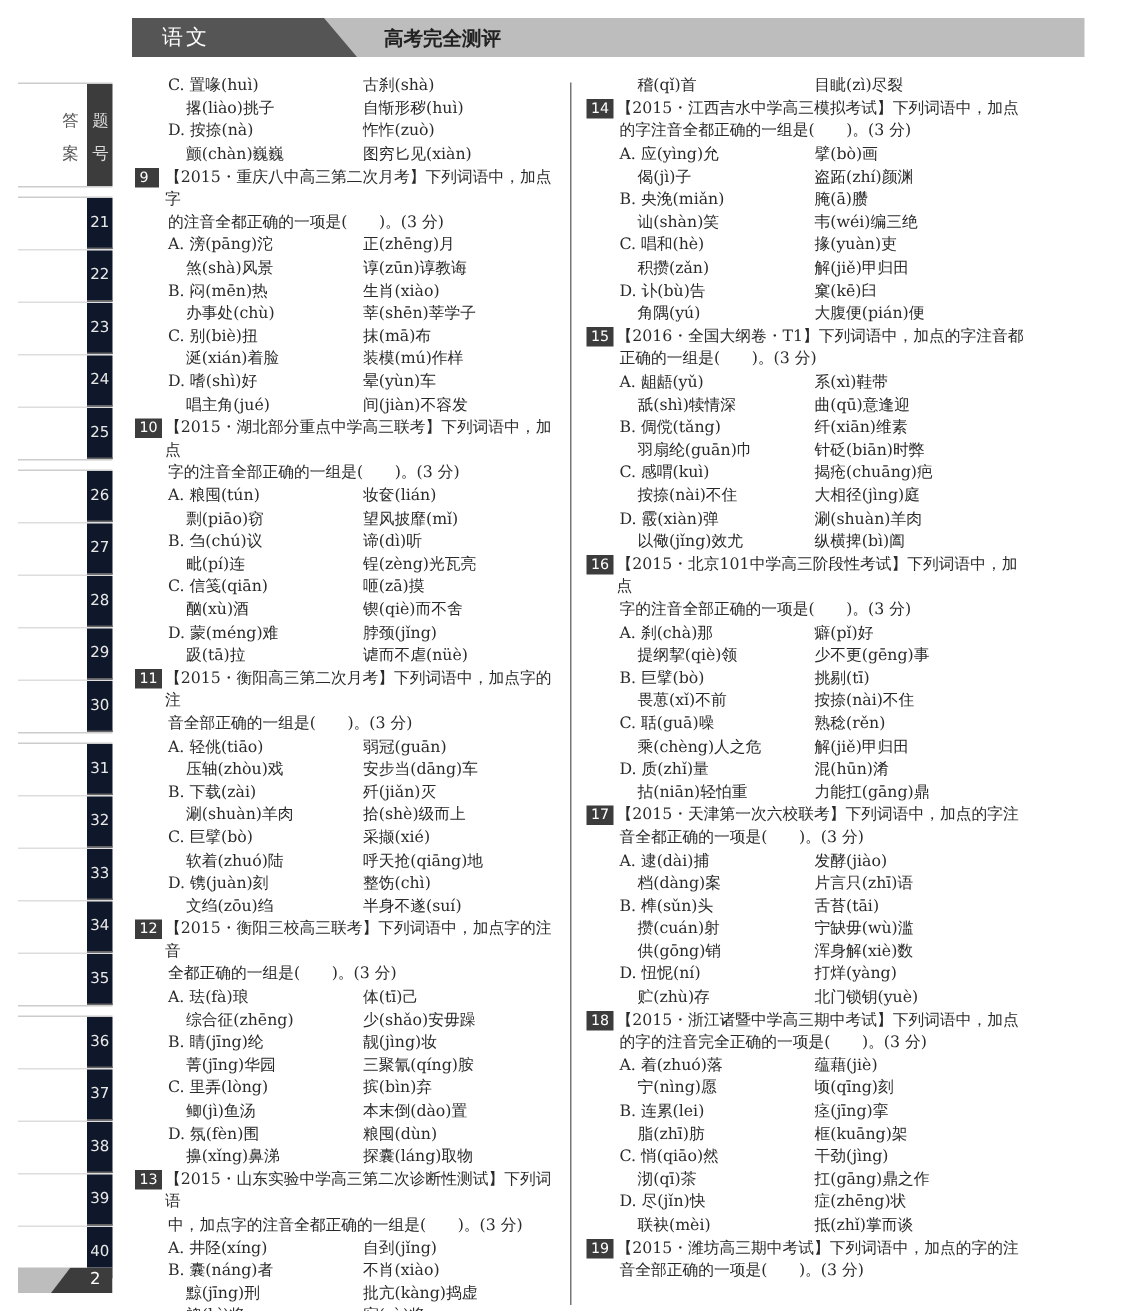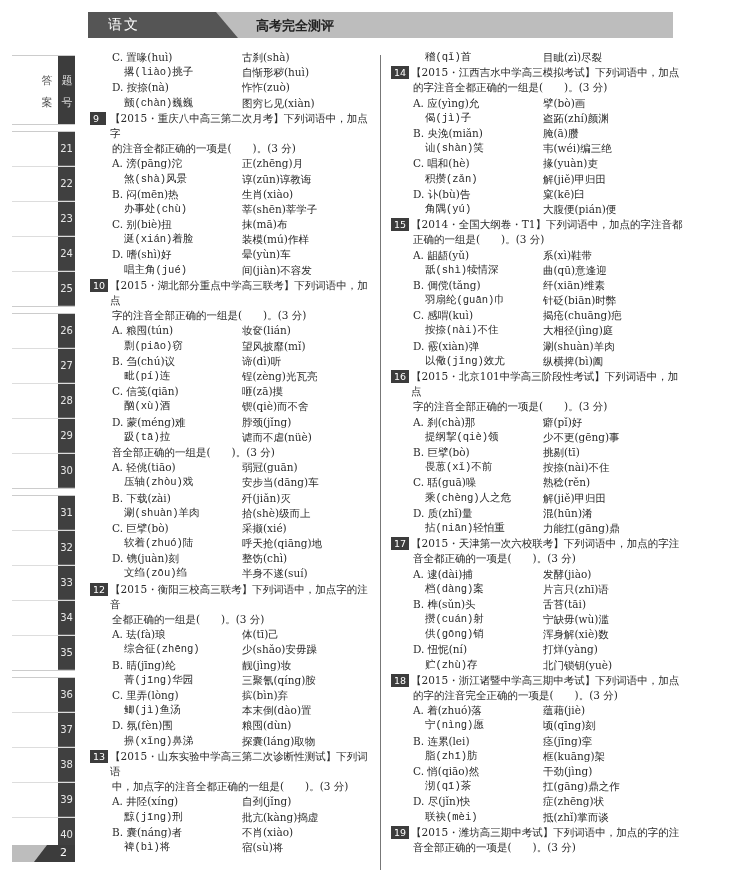--- a/index.html
+++ b/index.html
@@ -1,56 +1,56 @@
 <!DOCTYPE html>
 <html><head>
 <meta charset="utf-8">
 <style>
   html, body { margin:0; padding:0; background:#ffffff; }
   body { width:750px; height:874px; position:relative; overflow:hidden;
          font-family:"DejaVu Serif","Liberation Serif",serif; color:#2a2a2a; }
-  .header { position:absolute; left:88px; top:12px; width:585px; height:26px; background:#bdbdbd; }
+  .header { position:absolute; left:88px; top:12px; width:635px; height:26px; background:#bdbdbd; }
   .header .tab { position:absolute; left:0; top:0; height:26px; width:150px; background:#555;
       clip-path:polygon(0 0, 128px 0, 150px 26px, 0 26px); }
   .header .subject { position:absolute; left:20px; top:4px; color:#fff; font-size:14px;
       font-family:"DejaVu Sans",sans-serif; letter-spacing:2px; }
   .header .title { position:absolute; left:168px; top:5px; color:#222; font-size:13px; font-weight:bold;
       font-family:"DejaVu Sans",sans-serif; }
 
   .sidebar { position:absolute; left:12px; top:55px; width:63px; }
   .sb-head { position:relative; height:68px; border-top:1px solid #ccc; border-bottom:1px solid #ccc; }
   .sb-head .dark { position:absolute; right:0; top:0; width:17px; height:68px; background:#3c3c3c; }
   .sb-head .ans { position:absolute; right:22px; top:14px; font-size:11px; color:#555; line-height:22px;
       font-family:"DejaVu Sans",sans-serif; width:12px; text-align:center; }
   .sb-head .num { position:absolute; right:2px; top:14px; font-size:11px; color:#ddd; line-height:22px;
       font-family:"DejaVu Sans",sans-serif; width:12px; text-align:center; }
   .sb-group { position:relative; margin-top:6px; border-top:1px solid #ccc; border-bottom:1px solid #ccc; }
   .sb-row { position:relative; height:34px; border-bottom:1px solid #ddd; }
   .sb-row:last-child { border-bottom:none; }
-  .sb-row .cell { position:absolute; right:0; top:0; width:17px; height:100%; background:#404040;
+  .sb-row .cell { position:absolute; right:0; top:0; width:17px; height:100%; background:#0f172a;
       color:#e8e8e8; font-size:10px; font-family:"DejaVu Sans",sans-serif; display:flex;
       align-items:center; justify-content:center; border-bottom:1px solid #666; box-sizing:border-box; }
   .pagenum { position:absolute; left:12px; top:845px; width:63px; height:17px; background:#bdbdbd; }
   .pagenum .dk { position:absolute; left:22px; top:0; width:41px; height:17px; background:#3c3c3c;
       clip-path:polygon(13px 0,41px 0,41px 17px,0 17px); }
   .pagenum .n { position:absolute; right:8px; top:1px; color:#fff; font-size:11px; font-family:"DejaVu Sans",sans-serif; }
 
   .divider { position:absolute; left:380px; top:55px; width:1px; height:815px; background:#777; }
 
   .col { position:absolute; top:50px; font-size:10.5px; line-height:15.2px; }
   .col-left { left:92px; width:285px; }
   .col-right { left:393px; width:290px; }
   .q-head { position:relative; padding-left:18px; margin-top:0; }
   .q-head .badge { position:absolute; left:-2px; top:1px; background:#3c3c3c; color:#fff;
       font-family:"DejaVu Sans",sans-serif; font-size:9.5px; padding:0 3px; line-height:13px; min-width:10px; text-align:left; }
   .q-line { padding-left:20px; }
   .opt-row { display:flex; padding-left:20px; height:15.2px; }
   .opt-row .a { width:130px; white-space:nowrap; }
   .opt-row .b { white-space:nowrap; }
-  .opt-row.sub .a { padding-left:12px; width:118px;font-family:Liberation Mono, monospace; }
+  .opt-row.sub .a { padding-left:12px; width:118px; }
 </style>
 </head>
 <body>
 
 <div class="header">
   <div class="tab"></div>
   <span class="subject">语文</span>
   <span class="title">高考完全测评</span>
 </div>
 
@@ -228,20 +228,21 @@
       <div class="opt-row">
         <span class="a">D. 蒙(méng)难</span>
         <span class="b">脖颈(jǐng)</span>
       </div>
       <div class="opt-row sub">
         <span class="a">趿(tā)拉</span>
         <span class="b">谑而不虐(nüè)</span>
       </div>
     </div>
     <div>
+      <div class="q-head"><span class="badge">11</span><span>【2015・衡阳高三第二次月考】下列词语中，加点字的注</span></div>
       <div class="q-line">音全部正确的一组是(　　)。(3 分)</div>
       <div class="opt-row">
         <span class="a">A. 轻佻(tiāo)</span>
         <span class="b">弱冠(guān)</span>
       </div>
       <div class="opt-row sub">
         <span class="a">压轴(zhòu)戏</span>
         <span class="b">安步当(dāng)车</span>
       </div>
       <div class="opt-row">
@@ -305,27 +306,27 @@
         <span class="b">探囊(láng)取物</span>
       </div>
     </div>
     <div>
       <div class="q-head"><span class="badge">13</span><span>【2015・山东实验中学高三第二次诊断性测试】下列词语</span></div>
       <div class="q-line">中，加点字的注音全都正确的一组是(　　)。(3 分)</div>
       <div class="opt-row">
         <span class="a">A. 井陉(xíng)</span>
         <span class="b">自刭(jǐng)</span>
       </div>
+      <div class="opt-row">
+        <span class="a">B. 囊(náng)者</span>
+        <span class="b">不肖(xiào)</span>
+      </div>
       <div class="opt-row sub">
         <span class="a">黥(jīng)刑</span>
         <span class="b">批亢(kàng)捣虚</span>
-      </div>
-      <div class="opt-row">
-        <span class="a">B. 囊(náng)者</span>
-        <span class="b">不肖(xiào)</span>
       </div>
       <div class="opt-row sub">
         <span class="a">裨(bì)将</span>
         <span class="b">宿(sù)将</span>
       </div>
     </div>
   </div>
 <div class="col col-right" id="col-right">
     <div class="opt-row sub">
       <span class="a">稽(qǐ)首</span>
@@ -361,21 +362,21 @@
       <div class="opt-row">
         <span class="a">D. 讣(bù)告</span>
         <span class="b">窠(kē)臼</span>
       </div>
       <div class="opt-row sub">
         <span class="a">角隅(yú)</span>
         <span class="b">大腹便(pián)便</span>
       </div>
     </div>
     <div>
-      <div class="q-head"><span class="badge">15</span><span>【2014・全国大纲卷・T1】下列词语中，加点的字注音都</span></div>
+      <div class="q-head"><span class="badge">15</span><span>【2016・全国大纲卷・T1】下列词语中，加点的字注音都</span></div>
       <div class="q-line">正确的一组是(　　)。(3 分)</div>
       <div class="opt-row">
         <span class="a">A. 龃龉(yǔ)</span>
         <span class="b">系(xì)鞋带</span>
       </div>
       <div class="opt-row sub">
         <span class="a">舐(shì)犊情深</span>
         <span class="b">曲(qū)意逢迎</span>
       </div>
       <div class="opt-row">

